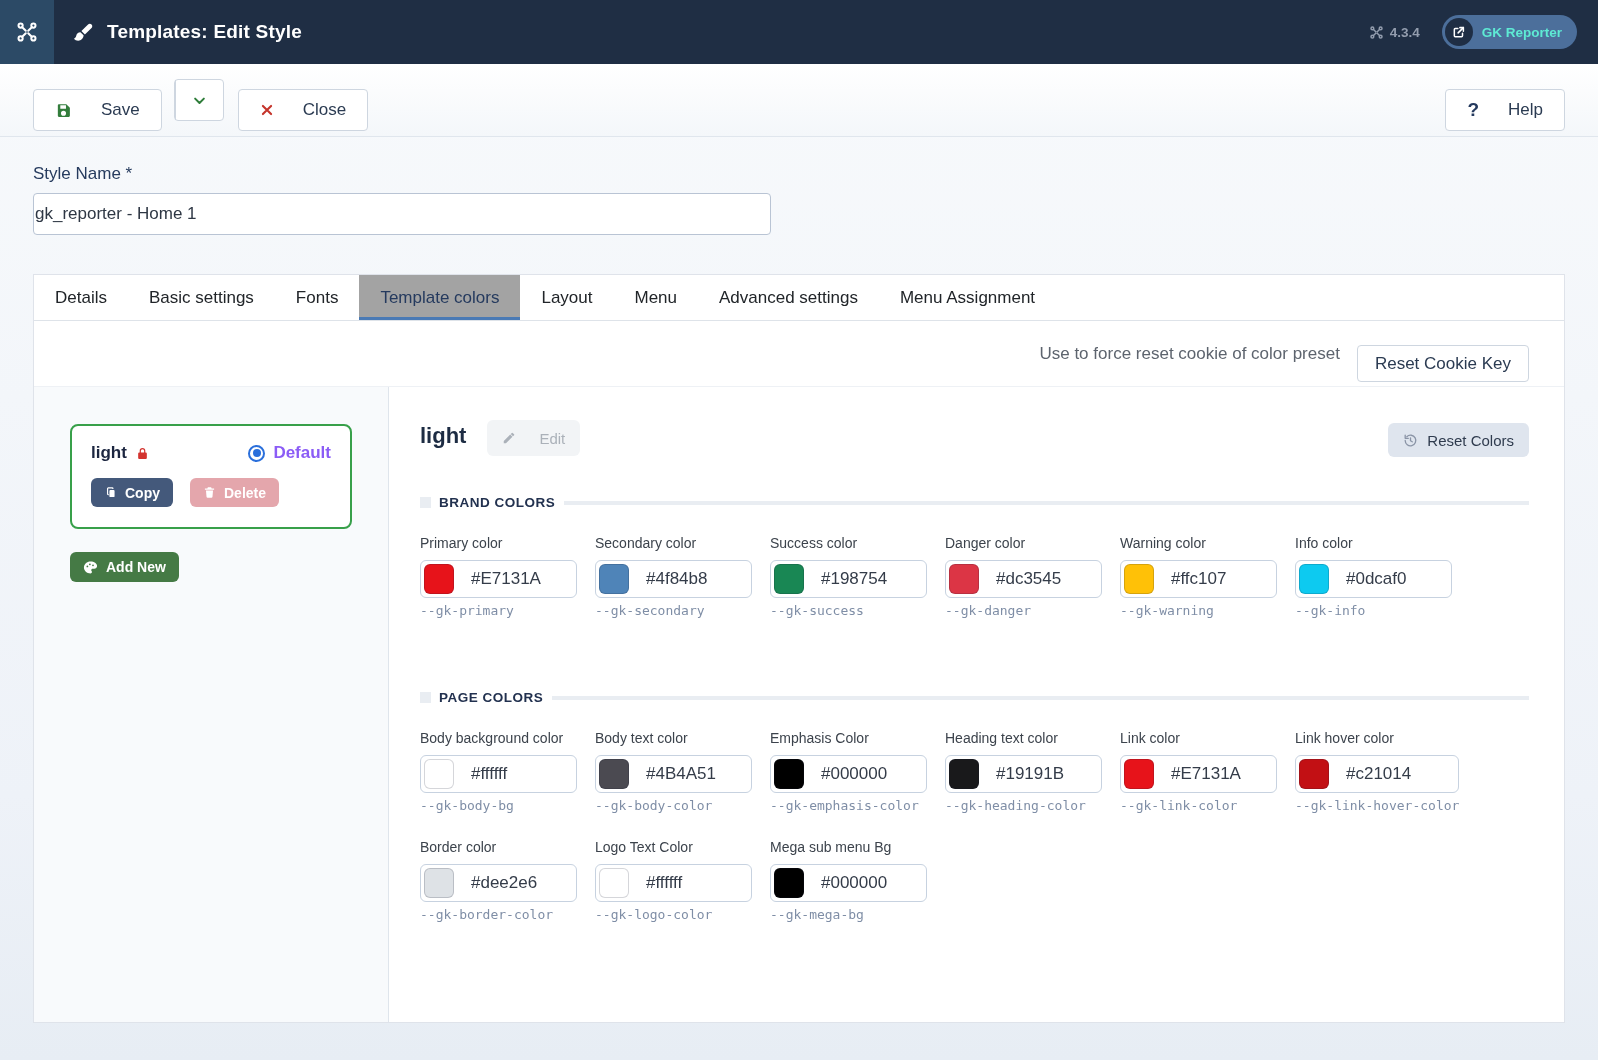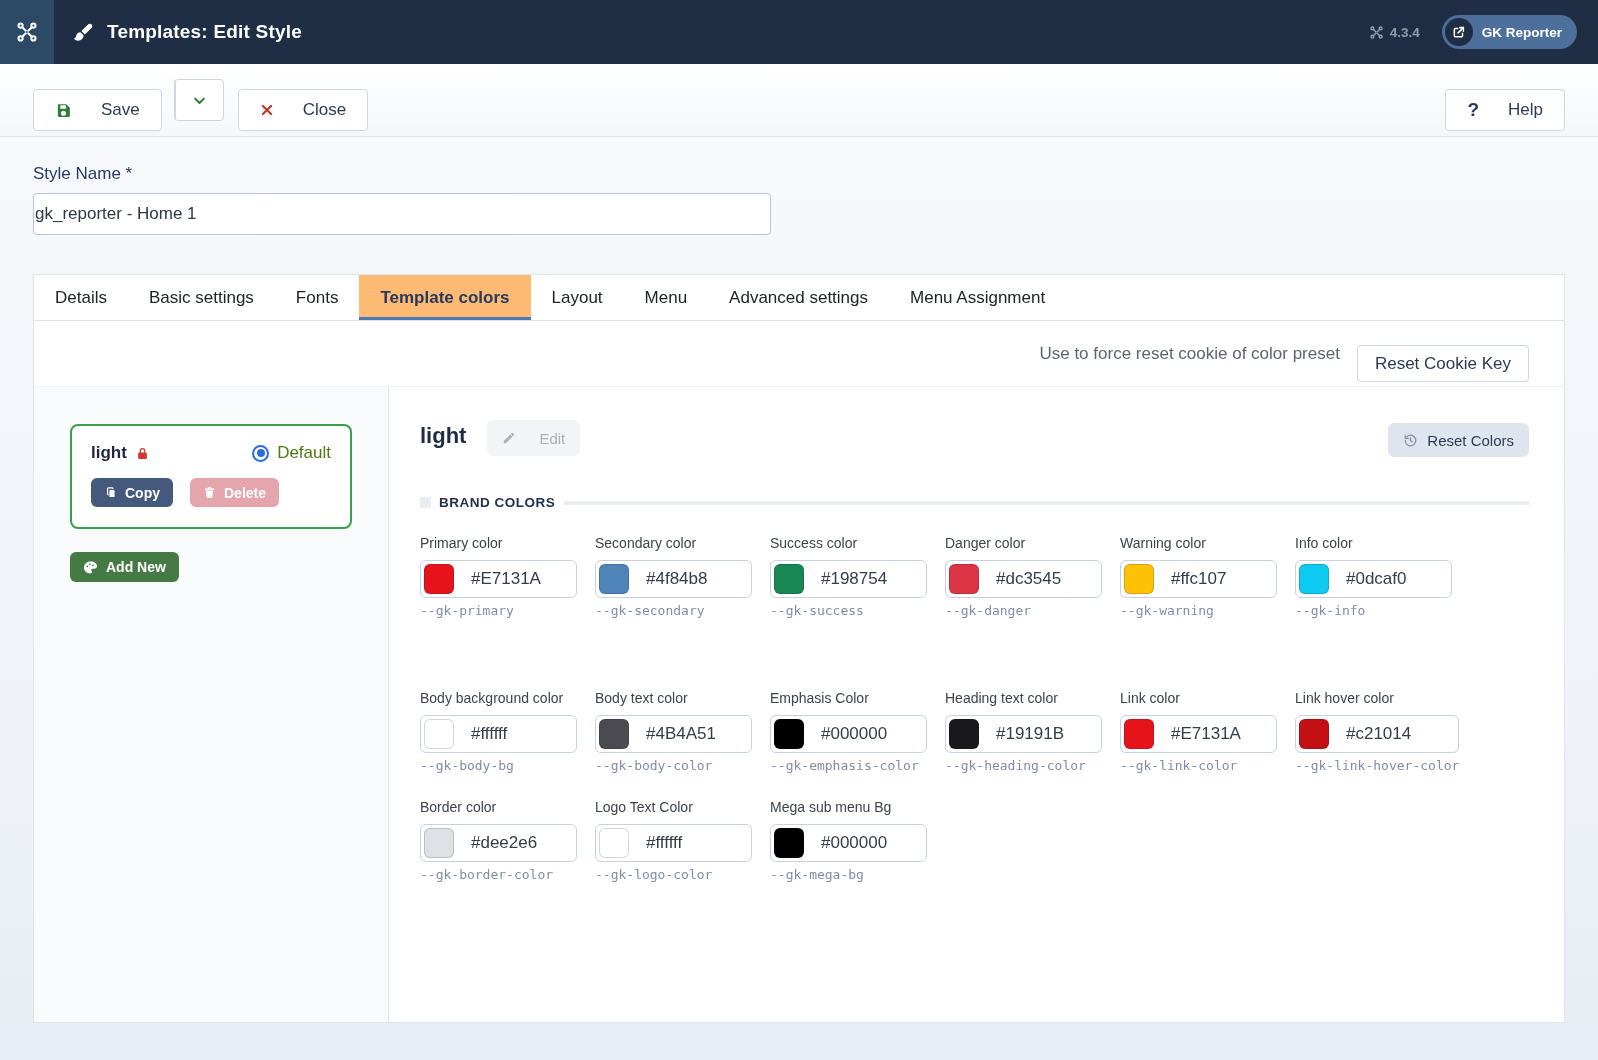--- a/index.html
+++ b/index.html
@@ -12,21 +12,21 @@
   .page { width:1598px; height:1060px; position:relative; }
 
   
   .app-header { height:64px; background:#1f2e44; display:flex; align-items:center; }
   .logo-tile { width:54px; height:64px; background:#2c4a66; display:flex; align-items:center; justify-content:center; color:#fff; cursor:pointer; }
   .head-title-wrap { display:flex; align-items:center; gap:13px; margin-left:19px; color:#fff; }
   .head-title { font-size:19px; font-weight:bold; letter-spacing:.2px; }
   .head-right { margin-left:auto; display:flex; align-items:center; gap:22px; padding-right:21px; }
   .version { display:flex; align-items:center; gap:6px; color:#939dae; font-size:13.5px; font-weight:bold; }
   .gk-pill { display:flex; align-items:center; gap:9px; background:#4c6f9b; border:none; cursor:pointer;
-             border-radius:18px; height:34px; padding:3px 15px 3px 3px; color:#ffffff; font-size:13.5px; font-weight:bold; }
+             border-radius:18px; height:34px; padding:3px 15px 3px 3px; color:#5eead4; font-size:13.5px; font-weight:bold; }
   .gk-pill .circ { width:28px; height:28px; border-radius:50%; background:#1f2e44; display:flex; align-items:center; justify-content:center; }
 
   
   .toolbar { height:73px; background:linear-gradient(180deg,#ffffff,#f4f7fa); border-bottom:1px solid #e0e6ed;
              display:flex; align-items:center; padding:0 33px; }
   .btn { background:#fff; border:1px solid #ced6e0; border-radius:4px; height:42px; padding:0 21px;
          font-size:17px; color:#2b3b52; font-family:inherit; display:inline-flex; align-items:center; gap:29px; cursor:pointer;margin-top:20px; }
   .btn-group { display:inline-flex; border:1px solid #ced6e0; border-radius:4px; background:#fff; height:42px; margin-left:12px; }
   .btn-group .seg { border:none; background:transparent; height:100%; display:inline-flex; align-items:center; gap:11px;
                     font-size:17px; color:#2b3b52; font-family:inherit; padding:0 21px; cursor:pointer; }
@@ -40,39 +40,39 @@
   .form-area { padding:0 33px; }
   .field-title { margin-top:27px; font-size:17px; color:#263b5e; }
   .style-input { margin-top:9px; width:738px; height:42px; background:#fff; border:1px solid #b9c4d4; border-radius:4px;
                  padding:0 1px; font-size:17px; color:#2e3744; font-family:inherit; }
 
   
   .card { margin:39px 33px 0; background:#fff; border:1px solid #dfe3ea; height:749px; display:flex; flex-direction:column; }
   .tab-bar { display:flex; border-bottom:1px solid #dee3e9; height:46px; flex:none; }
   .tab { border:none; background:#fff; padding:0 21px; font-size:17px; color:#212529; font-family:inherit; cursor:pointer;
          display:flex; align-items:center; }
-  .tab.active { background:#fdba74; color:#253a5e; font-weight:bold; box-shadow:inset 0 -3px 0 #4a7ab5; }
+  .tab.active { background:#a3a3a3; color:#253a5e; font-weight:normal; box-shadow:inset 0 -3px 0 #4a7ab5; }
   .cookie-row { height:66px; flex:none; display:flex; align-items:center; justify-content:flex-end; gap:17px;
                 padding-right:35px; border-bottom:1px solid #eef1f5; }
   .cookie-hint { font-size:17px; color:#5d646e; }
   .cookie-btn { height:37px; font-size:17px; padding:0 17px; }
 
   .panels { flex:1; display:flex; min-height:0; }
   .left-panel { width:355px; flex:none; background:#f8fafc; border-right:1px solid #dfe5ec; padding:37px 36px; }
   .right-panel { flex:1; padding:36px 35px 0 31px; }
 
   
   .preset-card { width:282px; background:#fff; border:2px solid #38a04a; border-radius:8px; padding:17px 19px 20px; }
   .preset-head { display:flex; align-items:center; }
   .preset-name { font-size:17px; font-weight:bold; color:#1c2640; }
   .lock { color:#d3342f; margin-left:9px; display:flex; }
   .default-wrap { margin-left:auto; display:flex; align-items:center; gap:8px; cursor:pointer; }
   .radio { width:17px; height:17px; border:2px solid #2a6fdb; border-radius:50%; position:relative; flex:none; }
   .radio::after { content:""; position:absolute; inset:2.5px; border-radius:50%; background:#2a6fdb; }
-  .default-label { font-size:17px; font-weight:400; color:#4d7c0f; }
+  .default-label { font-size:17px; font-weight:700; color:#8b5cf6; }
   .preset-actions { margin-top:15px; display:flex; gap:17px; }
   .sm-btn { border:none; border-radius:6px; height:29px; padding:0 13px; font-size:14px; font-weight:bold; color:#fff;
             font-family:inherit; display:inline-flex; align-items:center; gap:8px; cursor:pointer; }
   .copy-btn { background:#44597b; }
   .delete-btn { background:#e4a6ac; }
   .addnew-btn { margin-top:23px; background:#457a45; height:30px; }
 
   
   .editor-head { display:flex; align-items:flex-start; }
   .editor-title { font-size:22px; font-weight:bold; color:#1d2c43; line-height:1.2; }
@@ -331,20 +331,25 @@
                   <div class="color-label">Info color</div>
                   <div class="color-input">
                     <span class="swatch" style="background: rgb(13, 202, 240);"></span>
                     <span class="hex">#0dcaf0</span>
                   </div>
                   <div class="varname">--gk-info</div>
                 </div>
               </div>
             </div>
             <div class="section">
+              <div class="section-head">
+                <span class="section-tick"></span>
+                <span class="section-title">PAGE COLORS</span>
+                <span class="section-line"></span>
+              </div>
               <div class="fields">
                 <div class="color-field">
                   <div class="color-label">Body background color</div>
                   <div class="color-input">
                     <span class="swatch" style="background: rgb(255, 255, 255);"></span>
                     <span class="hex">#ffffff</span>
                   </div>
                   <div class="varname">--gk-body-bg</div>
                 </div>
                 <div class="color-field">

